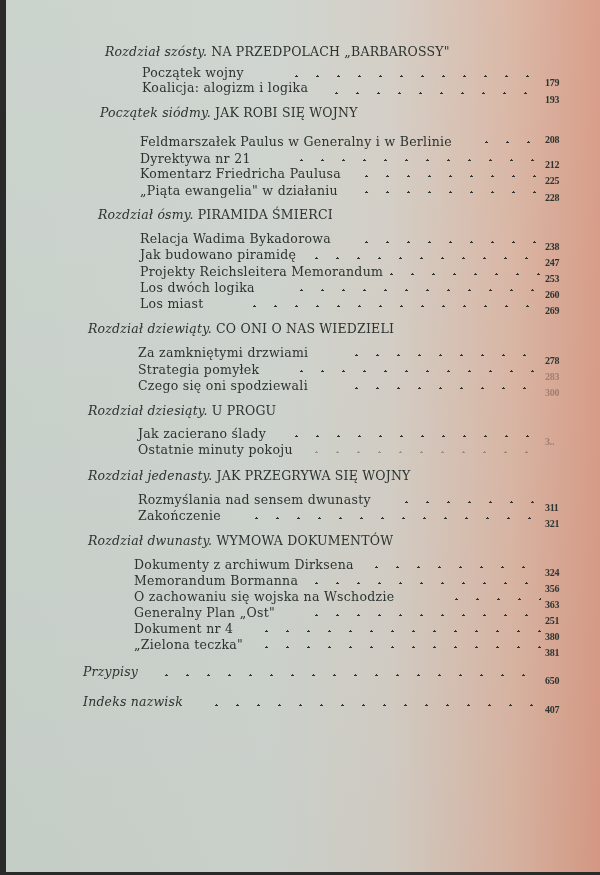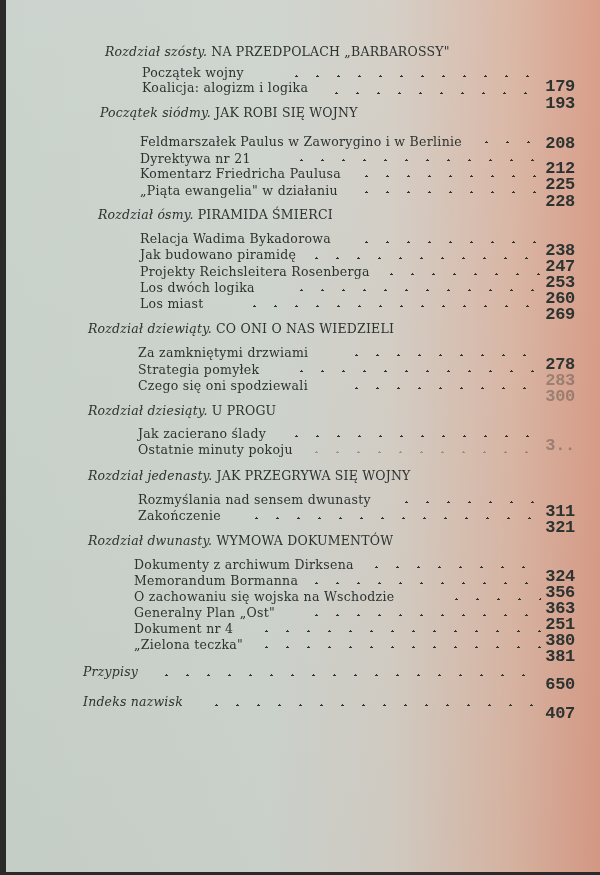--- a/index.html
+++ b/index.html
@@ -22,61 +22,61 @@
     position: absolute; font-size: 12.5px; white-space: nowrap; letter-spacing: 0.2px;
   }
   .chapter .prefix { font-style: italic; margin-top: 48px; }
   .entry { position: absolute; font-size: 12.5px; white-space: nowrap; letter-spacing: 0.3px; }
   .dots {
     position: absolute; height: 2px; top: 10px;
     background-image: radial-gradient(circle, #2c3330 1.1px, transparent 1.3px);
     background-size: 21px 3px; background-repeat: repeat-x;
   }
   .num {
-    position: absolute; font-size: 17px; font-weight: bold; text-align: right;
-    width: 30px; font-family: Liberation Mono, monospace; letter-spacing: -0.3px;
+    position: absolute; font-size: 10px; font-weight: bold; 
+    width: 30px; font-family: Liberation Serif, serif; letter-spacing: -0.3px;
   }
   .faded { opacity: 0.35; }
 </style>
 </head>
 <body>
 
 <div class="page">
   <div class="toc">
 
     <div class="chapter" style="left:99px;top:44px"><span class="prefix">Rozdział szósty.</span> <span>NA PRZEDPOLACH „BARBAROSSY"</span></div>
     <div class="entry" style="left:136px;top:65px">Początek wojny</div>
     <div class="dots" style="left:280px;width:255px;top:75px"></div>
     <div class="num" style="left:539px;top:77px">179</div>
     <div class="entry" style="left:136px;top:80px">Koalicja: alogizm i logika</div>
     <div class="dots" style="left:320px;width:215px;top:92px"></div>
     <div class="num" style="left:539px;top:94px">193</div>
 
     <div class="chapter" style="left:94px;top:105px"><span class="prefix">Początek siódmy.</span> <span>JAK ROBI SIĘ WOJNY</span></div>
-    <div class="entry" style="left:134px;top:134px">Feldmarszałek Paulus w Zaworygino i w Berlinie</div>
+    <div class="entry" style="left:134px;top:134px">Feldmarszałek Paulus w Generalny i w Berlinie</div>
     <div class="dots" style="left:470px;width:65px;top:141px"></div>
     <div class="num" style="left:539px;top:134px">208</div>
     <div class="entry" style="left:134px;top:151px">Dyrektywa nr 21</div>
     <div class="dots" style="left:285px;width:250px;top:159px"></div>
     <div class="num" style="left:539px;top:159px">212</div>
     <div class="entry" style="left:134px;top:166px">Komentarz Friedricha Paulusa</div>
     <div class="dots" style="left:350px;width:185px;top:175px"></div>
     <div class="num" style="left:539px;top:175px">225</div>
     <div class="entry" style="left:134px;top:183px">„Piąta ewangelia" w działaniu</div>
     <div class="dots" style="left:350px;width:185px;top:191px"></div>
     <div class="num" style="left:539px;top:192px">228</div>
 
     <div class="chapter" style="left:92px;top:207px"><span class="prefix">Rozdział ósmy.</span> <span>PIRAMIDA ŚMIERCI</span></div>
     <div class="entry" style="left:134px;top:231px">Relacja Wadima Bykadorowa</div>
     <div class="dots" style="left:350px;width:185px;top:241px"></div>
     <div class="num" style="left:539px;top:241px">238</div>
     <div class="entry" style="left:134px;top:247px">Jak budowano piramidę</div>
     <div class="dots" style="left:300px;width:235px;top:257px"></div>
     <div class="num" style="left:539px;top:257px">247</div>
-    <div class="entry" style="left:134px;top:264px">Projekty Reichsleitera Rosenberga</div>
+    <div class="entry" style="left:134px;top:264px">Projekty Reichsleitera Memorandum</div>
     <div class="dots" style="left:375px;width:160px;top:273px"></div>
     <div class="num" style="left:539px;top:273px">253</div>
     <div class="entry" style="left:134px;top:280px">Los dwóch logika</div>
     <div class="dots" style="left:285px;width:250px;top:289px"></div>
     <div class="num" style="left:539px;top:289px">260</div>
     <div class="entry" style="left:134px;top:296px">Los miast</div>
     <div class="dots" style="left:238px;width:297px;top:305px"></div>
     <div class="num" style="left:539px;top:305px">269</div>
 
     <div class="chapter" style="left:82px;top:321px"><span class="prefix">Rozdział dziewiąty.</span> <span>CO ONI O NAS WIEDZIELI</span></div>

